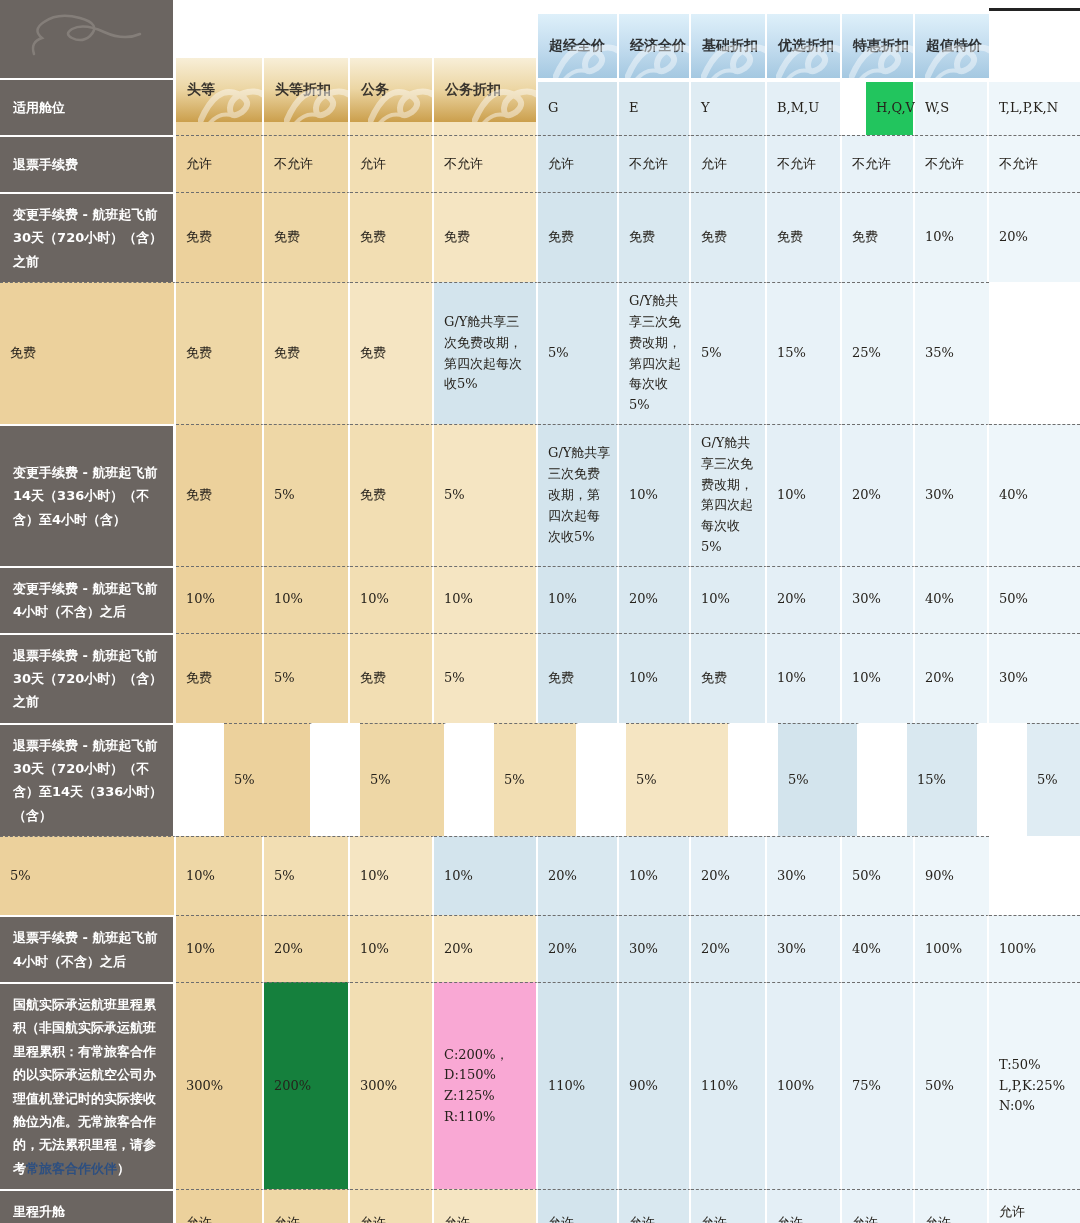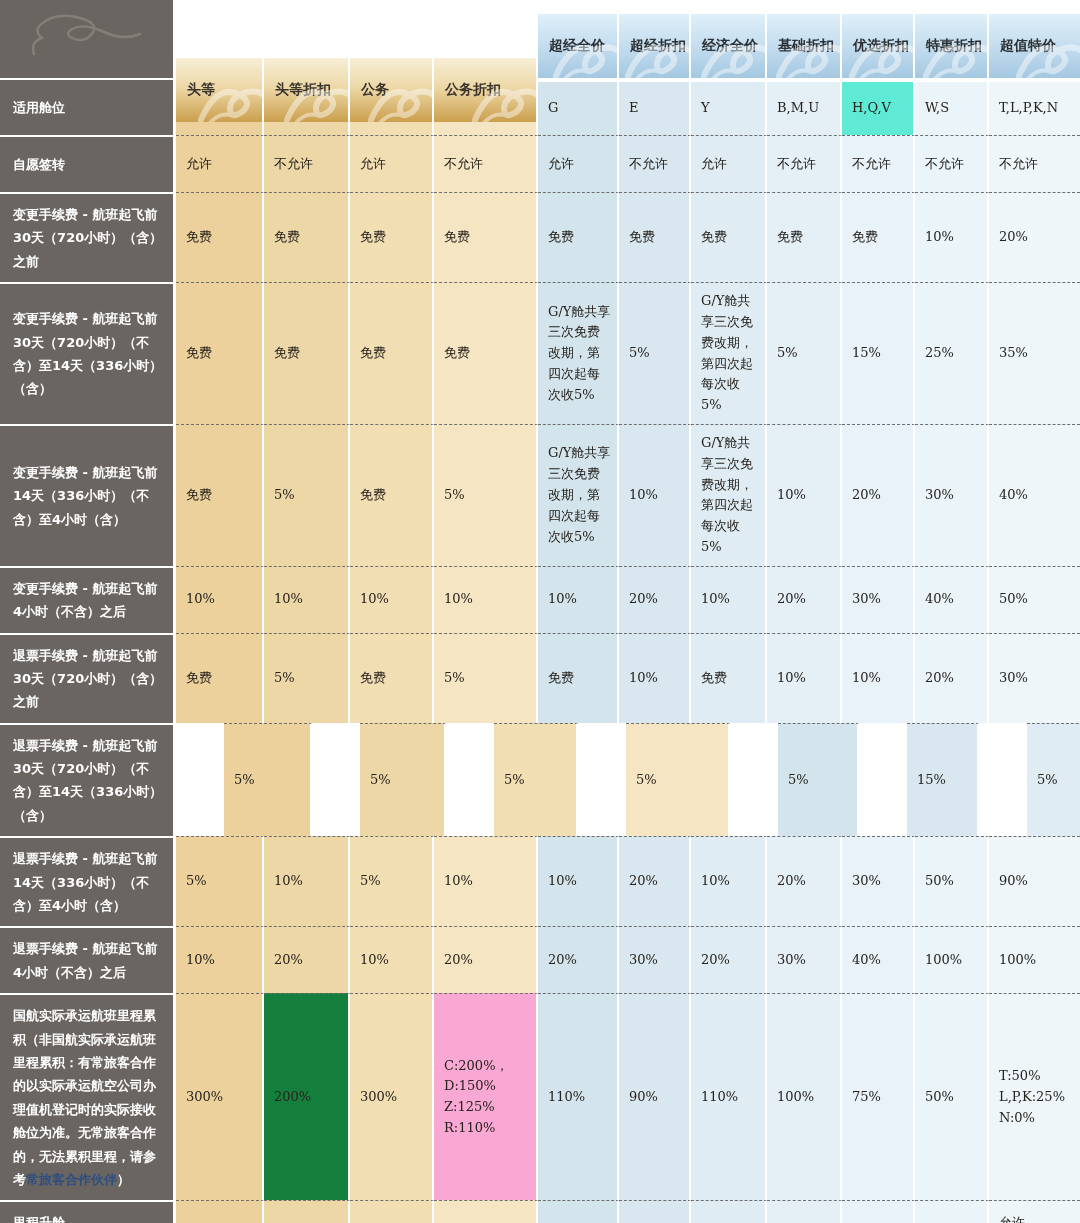--- a/index.html
+++ b/index.html
@@ -87,29 +87,20 @@
             </svg>
             <span>超经全价</span>
           </div>
         </div>
         <div class="h-cell">
           <div class="h-inner blue">
             <svg class="wave" width="72" height="56" viewBox="0 0 72 56">
               <path d="M2 50 Q18 12 40 22 Q56 30 44 40 Q32 48 32 36 Q33 24 50 20 Q64 17 72 30" fill="none" stroke="#ffffff" stroke-width="6" stroke-linecap="round"></path>
               <path d="M8 56 Q20 38 36 44" fill="none" stroke="#ffffff" stroke-width="4" stroke-linecap="round"></path>
             </svg>
-            <span>超经折扣</span>
-          </div>
-        </div>
-        <div class="h-cell">
-          <div class="h-inner blue">
-            <svg class="wave" width="72" height="56" viewBox="0 0 72 56">
-              <path d="M2 50 Q18 12 40 22 Q56 30 44 40 Q32 48 32 36 Q33 24 50 20 Q64 17 72 30" fill="none" stroke="#ffffff" stroke-width="6" stroke-linecap="round"></path>
-              <path d="M8 56 Q20 38 36 44" fill="none" stroke="#ffffff" stroke-width="4" stroke-linecap="round"></path>
-            </svg>
             <span>经济全价</span>
           </div>
         </div>
         <div class="h-cell">
           <div class="h-inner blue">
             <svg class="wave" width="72" height="56" viewBox="0 0 72 56">
               <path d="M2 50 Q18 12 40 22 Q56 30 44 40 Q32 48 32 36 Q33 24 50 20 Q64 17 72 30" fill="none" stroke="#ffffff" stroke-width="6" stroke-linecap="round"></path>
               <path d="M8 56 Q20 38 36 44" fill="none" stroke="#ffffff" stroke-width="4" stroke-linecap="round"></path>
             </svg>
             <span>基础折扣</span>
@@ -146,26 +137,26 @@
       <div class="t-row first-data-row" style="min-height: 57px;">
         <div class="label-cell">适用舱位</div>
         <div class="cell" style="background: rgb(236, 209, 156);">F</div>
         <div class="cell" style="background: rgb(238, 215, 166);">A</div>
         <div class="cell" style="background: rgb(242, 222, 179);">J</div>
         <div class="cell" style="background: rgb(245, 229, 194);">C,D,Z,R</div>
         <div class="cell" style="background: rgb(211, 228, 237);">G</div>
         <div class="cell" style="background: rgb(217, 232, 240);">E</div>
         <div class="cell" style="background: rgb(223, 236, 243);">Y</div>
         <div class="cell" style="background: rgb(228, 239, 246);">B,M,U</div>
-        <div class="cell" style="background: #5eead4;">H,Q,V</div>
+        <div class="cell" style="background: #22c55e; margin-left: 24px;">H,Q,V</div>
         <div class="cell" style="background: rgb(235, 244, 249);">W,S</div>
         <div class="cell" style="background: rgb(238, 246, 250);">T,L,P,K,N</div>
       </div>
       <div class="t-row" style="min-height: 57px;">
-        <div class="label-cell">自愿签转</div>
+        <div class="label-cell">退票手续费</div>
         <div class="cell" style="background: rgb(236, 209, 156);">允许</div>
         <div class="cell" style="background: rgb(238, 215, 166);">不允许</div>
         <div class="cell" style="background: rgb(242, 222, 179);">允许</div>
         <div class="cell" style="background: rgb(245, 229, 194);">不允许</div>
         <div class="cell" style="background: rgb(211, 228, 237);">允许</div>
         <div class="cell" style="background: rgb(217, 232, 240);">不允许</div>
         <div class="cell" style="background: rgb(223, 236, 243);">允许</div>
         <div class="cell" style="background: rgb(228, 239, 246);">不允许</div>
         <div class="cell" style="background: rgb(232, 242, 248);">不允许</div>
         <div class="cell" style="background: rgb(235, 244, 249);">不允许</div>
@@ -179,21 +170,20 @@
         <div class="cell" style="background: rgb(245, 229, 194);">免费</div>
         <div class="cell" style="background: rgb(211, 228, 237);">免费</div>
         <div class="cell" style="background: rgb(217, 232, 240);">免费</div>
         <div class="cell" style="background: rgb(223, 236, 243);">免费</div>
         <div class="cell" style="background: rgb(228, 239, 246);">免费</div>
         <div class="cell" style="background: rgb(232, 242, 248);">免费</div>
         <div class="cell" style="background: rgb(235, 244, 249);">10%</div>
         <div class="cell" style="background: rgb(238, 246, 250);">20%</div>
       </div>
       <div class="t-row" style="min-height: 116px;">
-        <div class="label-cell">变更手续费 - 航班起飞前30天（720小时）（不含）至14天（336小时）（含）</div>
         <div class="cell" style="background: rgb(236, 209, 156);">免费</div>
         <div class="cell" style="background: rgb(238, 215, 166);">免费</div>
         <div class="cell" style="background: rgb(242, 222, 179);">免费</div>
         <div class="cell" style="background: rgb(245, 229, 194);">免费</div>
         <div class="cell" style="background: rgb(211, 228, 237);">G/Y舱共享三次免费改期，第四次起每次收5%</div>
         <div class="cell" style="background: rgb(217, 232, 240);">5%</div>
         <div class="cell" style="background: rgb(223, 236, 243);">G/Y舱共享三次免费改期，第四次起每次收5%</div>
         <div class="cell" style="background: rgb(228, 239, 246);">5%</div>
         <div class="cell" style="background: rgb(232, 242, 248);">15%</div>
         <div class="cell" style="background: rgb(235, 244, 249);">25%</div>
@@ -249,21 +239,20 @@
         <div class="cell" style="background: rgb(245, 229, 194);">5%</div>
         <div class="cell" style="background: rgb(211, 228, 237);">5%</div>
         <div class="cell" style="background: rgb(217, 232, 240);">15%</div>
         <div class="cell" style="background: rgb(223, 236, 243);">5%</div>
         <div class="cell" style="background: rgb(228, 239, 246);">15%</div>
         <div class="cell" style="background: rgb(232, 242, 248);">25%</div>
         <div class="cell" style="background: rgb(235, 244, 249);">55%</div>
         <div class="cell" style="background: rgb(238, 246, 250);">60%</div>
       </div>
       <div class="t-row" style="min-height: 79px;">
-        <div class="label-cell">退票手续费 - 航班起飞前14天（336小时）（不含）至4小时（含）</div>
         <div class="cell" style="background: rgb(236, 209, 156);">5%</div>
         <div class="cell" style="background: rgb(238, 215, 166);">10%</div>
         <div class="cell" style="background: rgb(242, 222, 179);">5%</div>
         <div class="cell" style="background: rgb(245, 229, 194);">10%</div>
         <div class="cell" style="background: rgb(211, 228, 237);">10%</div>
         <div class="cell" style="background: rgb(217, 232, 240);">20%</div>
         <div class="cell" style="background: rgb(223, 236, 243);">10%</div>
         <div class="cell" style="background: rgb(228, 239, 246);">20%</div>
         <div class="cell" style="background: rgb(232, 242, 248);">30%</div>
         <div class="cell" style="background: rgb(235, 244, 249);">50%</div>

